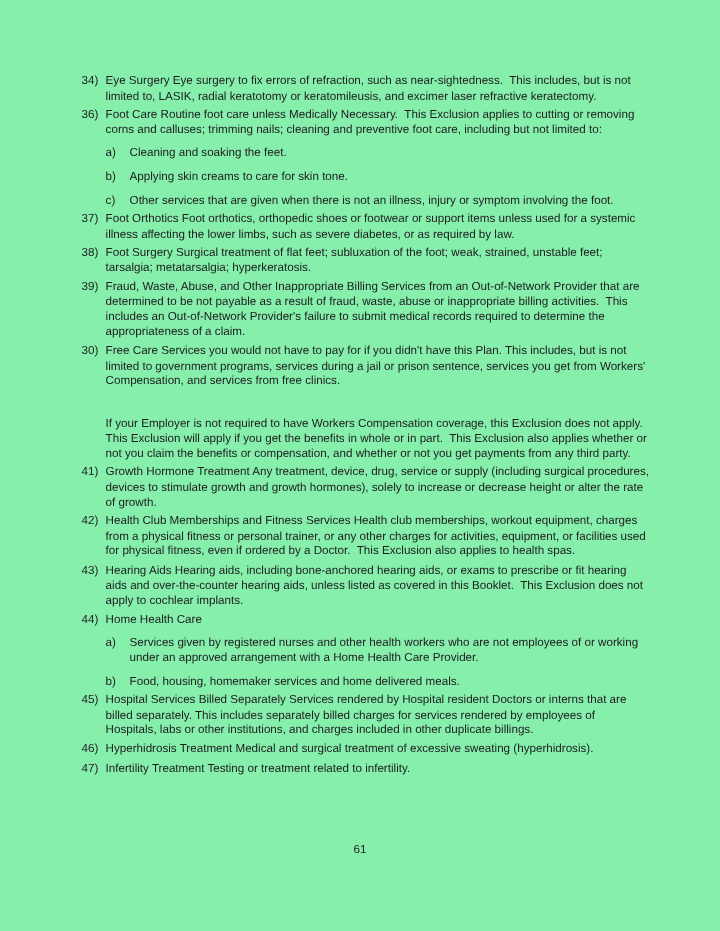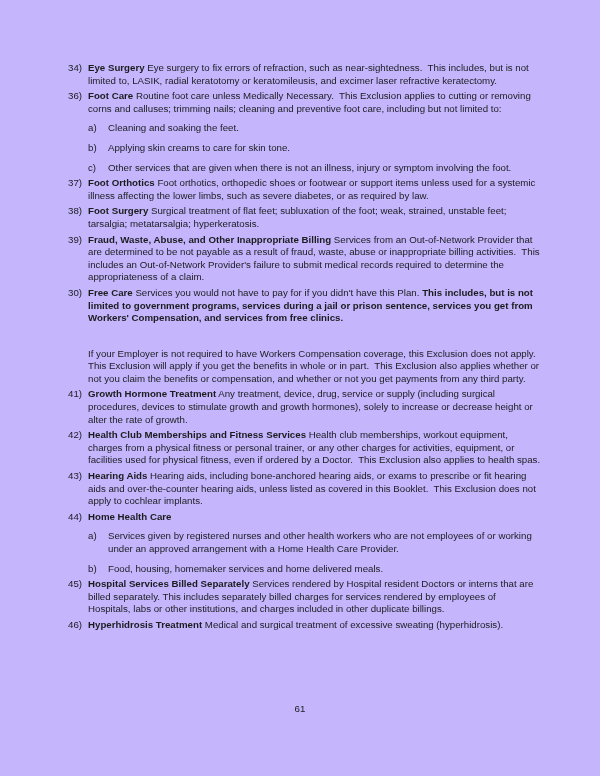--- a/index.html
+++ b/index.html
@@ -1,39 +1,39 @@
 <!DOCTYPE html>
 <html><head>
 <meta charset="utf-8">
 <style>
   html, body { margin: 0; padding: 0; background: #ffffff; }
   .page {
     position: relative;
     width: 600px;
     height: 776px;
-    background: #c4b5fd;
+    background: #86efac;
     font-family: "Liberation Sans", sans-serif;
     font-size: 9.7px;
     line-height: 12.6px;
     color: #1c1c1e;
     overflow: hidden;
   }
   .content {
     position: absolute;
     top: 62px;
     left: 68px;
     right: 59px;
   }
   .item { display: flex; margin-top: 3px; }
   .item:first-child { margin-top: 0; }
   .num { flex: 0 0 20px; width: 20px; }
   .col { flex: 1; min-width: 0; }
   p { margin: 0; }
   .body b, .body span { white-space: pre-wrap; }
-  b { font-weight: bold; margin-top: 16px; }
+  b { font-weight: normal; margin-top: 16px; }
   .sub { display: flex; margin-top: 7px; }
   .sub .num { flex: 0 0 20px; width: 20px; }
   .sub p { white-space: pre-wrap; }
   .para2 { margin-top: 23px; white-space: pre-wrap; }
   .footer {
     position: absolute;
     top: 703px;
     left: 0;
     width: 100%;
     text-align: center;
@@ -144,19 +144,25 @@
         </div>
     </div>
 
     <div class="item">
       <span class="num">46)</span>
       <div class="col">
           <p class="body"><b>Hyperhidrosis Treatment</b><span> Medical and surgical treatment of excessive sweating (hyperhidrosis).</span></p>
         </div>
     </div>
 
+    <div class="item">
+      <span class="num">47)</span>
+      <div class="col">
+          <p class="body"><b>Infertility Treatment</b><span> Testing or treatment related to infertility.</span></p>
+        </div>
+    </div>
 
   </div>
 
   <div class="footer">
     <span>61</span>
   </div>
 </div>
 
 </body></html>

